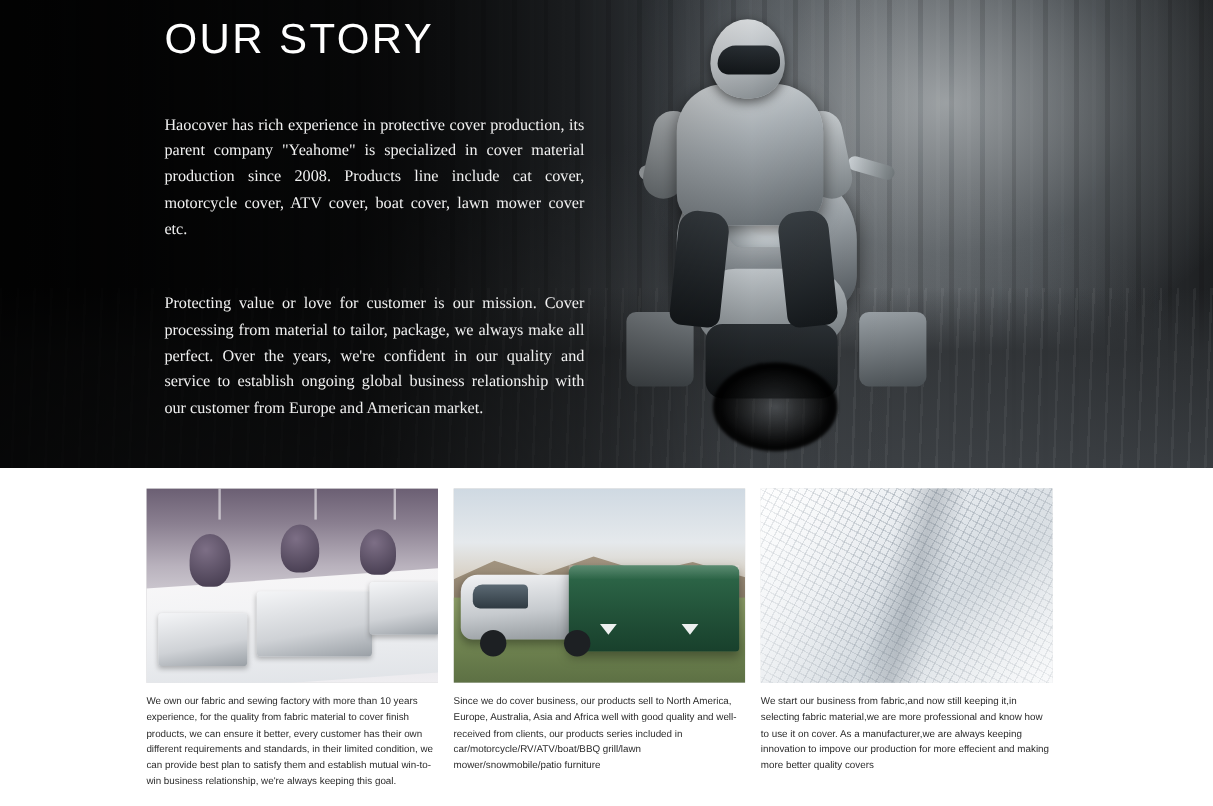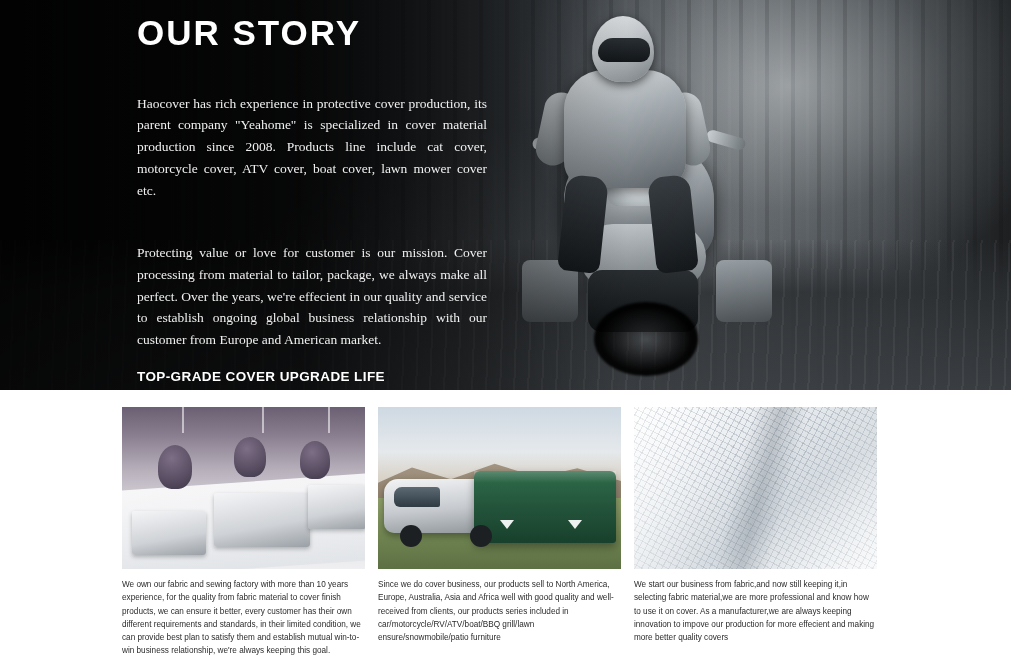--- a/index.html
+++ b/index.html
@@ -188,21 +188,21 @@
   .hero-text {
     position: absolute;
     left: 137px;
     top: 14px;
     width: 350px;
     color: #ffffff;
   }
   .hero-title {
     font-family: "Liberation Sans", sans-serif;
     font-size: 35px;
-    font-weight: bold;
+    font-weight: normal;
     letter-spacing: 2px;
     line-height: 1.1;
     margin-bottom: 18px;
   }
   .hero-p {
     font-family: "Liberation Serif", serif;
     font-size: 13.5px;
     line-height: 1.62;
     color: #f0f0f0;
     margin-bottom: 14px;
@@ -404,22 +404,21 @@
     <div class="leg-r"></div>
     <div class="helmet"></div>
     <div class="visor"></div>
   </div>
 
   <div class="hero-scrim"></div>
 
   <div class="hero-text">
     <h1 class="hero-title">OUR STORY</h1>
     <p class="hero-p">Haocover has rich experience in protective cover production, its parent company "Yeahome" is specialized in cover material production since 2008. Products line include  cat cover, motorcycle cover, ATV cover, boat cover, lawn mower cover etc.</p>
-    <p class="hero-p">Protecting value or love for customer is our mission. Cover processing from material to tailor, package, we always make all perfect. Over the years, we're effecient in our quality and service to establish ongoing global business relationship with our customer from Europe and American market.</p>
-    <div class="hero-tag">TOP-GRADE COVER UPGRADE LIFE</div>
+    <p class="hero-p">Protecting value or love for customer is our mission. Cover processing from material to tailor, package, we always make all perfect. Over the years, we're confident in our quality and service to establish ongoing global business relationship with our customer from Europe and American market.</p>
   </div>
 </section>
 
 <section class="cards">
 
   <article class="card">
     <div class="card-media">
       <div class="media-factory">
         <span class="lamp l1"></span>
         <span class="lamp l2"></span>
@@ -443,21 +442,21 @@
         <span class="ground"></span>
         <span class="body"></span>
         <span class="cab-glass"></span>
         <span class="cover"></span>
         <span class="tyre1"></span>
         <span class="tyre2"></span>
         <span class="arrow a1"></span>
         <span class="arrow a2"></span>
       </div>
     </div>
-    <p class="card-body">Since we do cover business, our products sell to North America, Europe, Australia, Asia and Africa well with good quality and well-received from clients, our products series included in car/motorcycle/RV/ATV/boat/BBQ grill/lawn ensure/snowmobile/patio furniture</p>
+    <p class="card-body">Since we do cover business, our products sell to North America, Europe, Australia, Asia and Africa well with good quality and well-received from clients, our products series included in car/motorcycle/RV/ATV/boat/BBQ grill/lawn mower/snowmobile/patio furniture</p>
   </article>
 
   <article class="card">
     <div class="card-media">
       <div class="media-mesh">
         <span class="sheet"></span>
         <span class="shadow"></span>
         <span class="fold-a"></span>
         <span class="fold-b"></span>
       </div>

